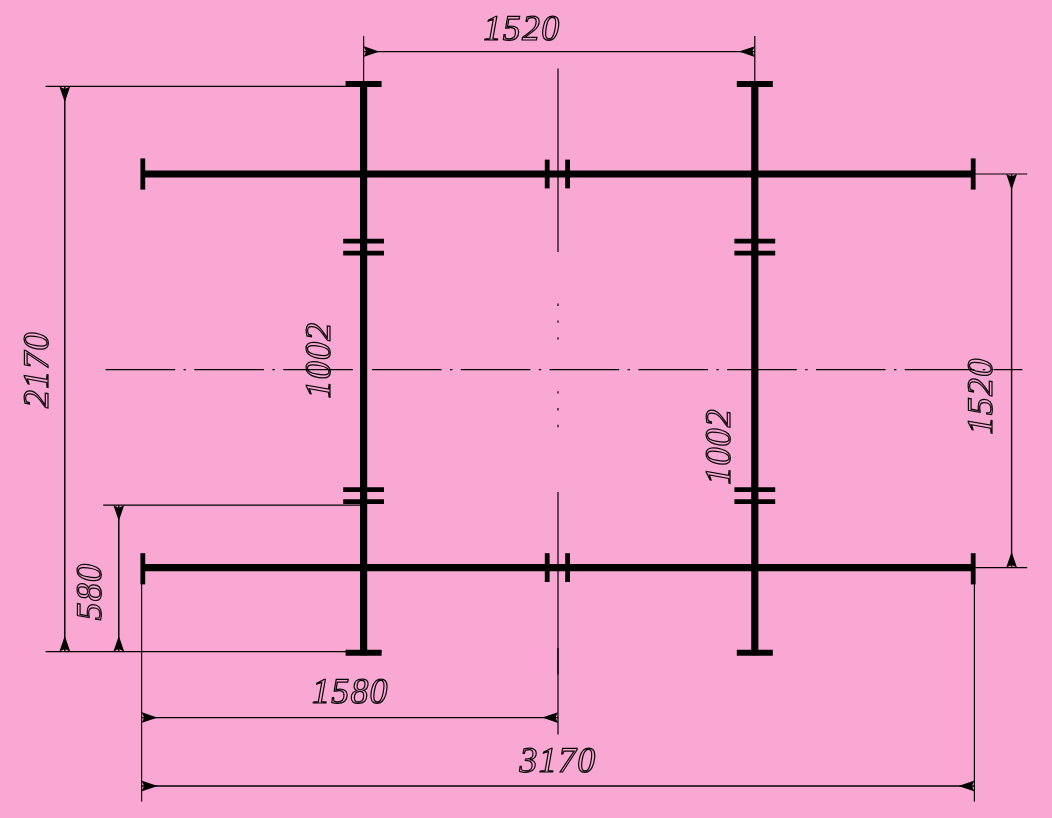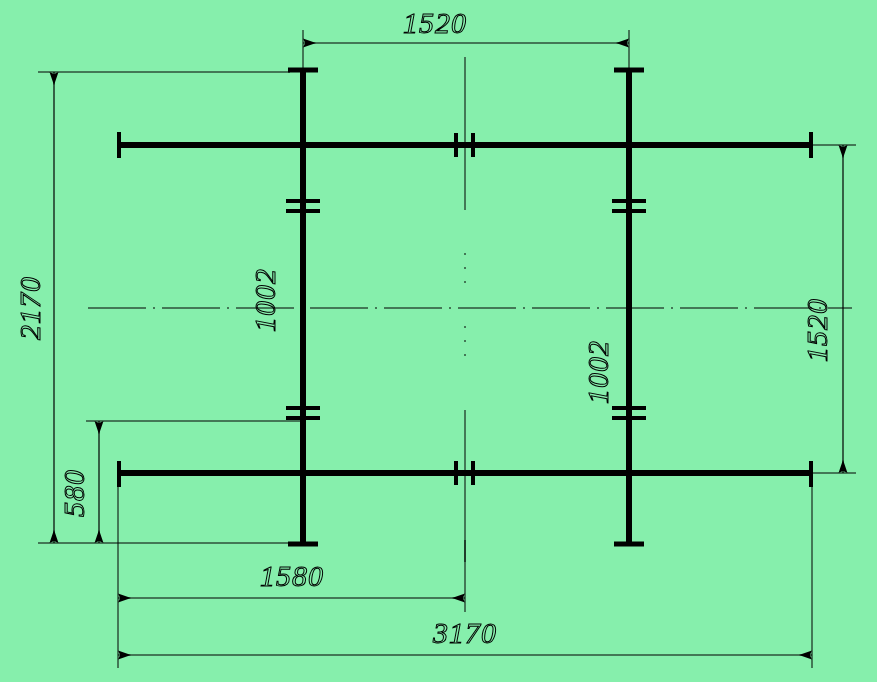--- a/index.html
+++ b/index.html
@@ -7,21 +7,21 @@
     padding: 0;
     background: #ffffff;
   }
   body {
     font-family: "Liberation Sans", sans-serif;
   }
   #drawing-root {
     position: relative;
     width: 877px;
     height: 682px;
-    background: #86efac;
+    background: #f9a8d4;
     overflow: hidden;
   }
   svg#tech-drawing {
     display: block;
     width: 877px;
     height: 682px;
   }
   .dim-text {
     font-family: "Liberation Serif", serif;
     font-size: 30px;

